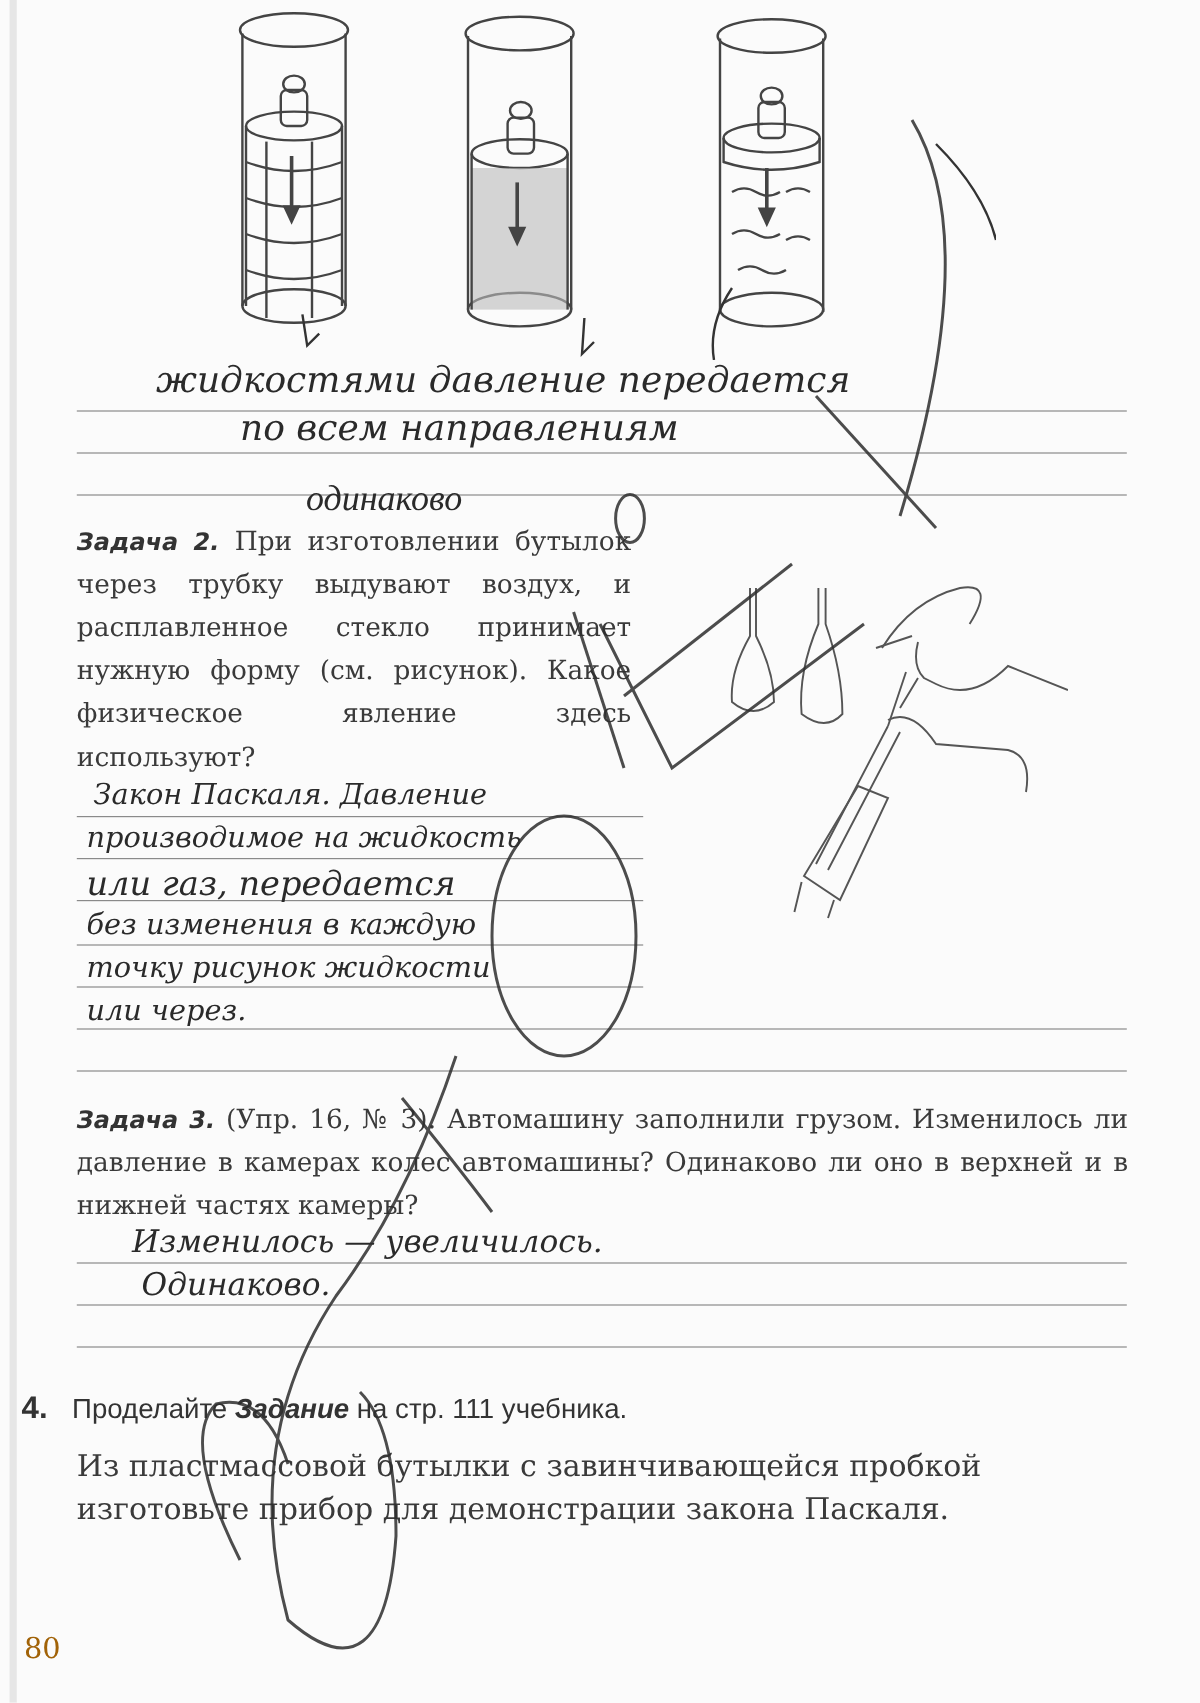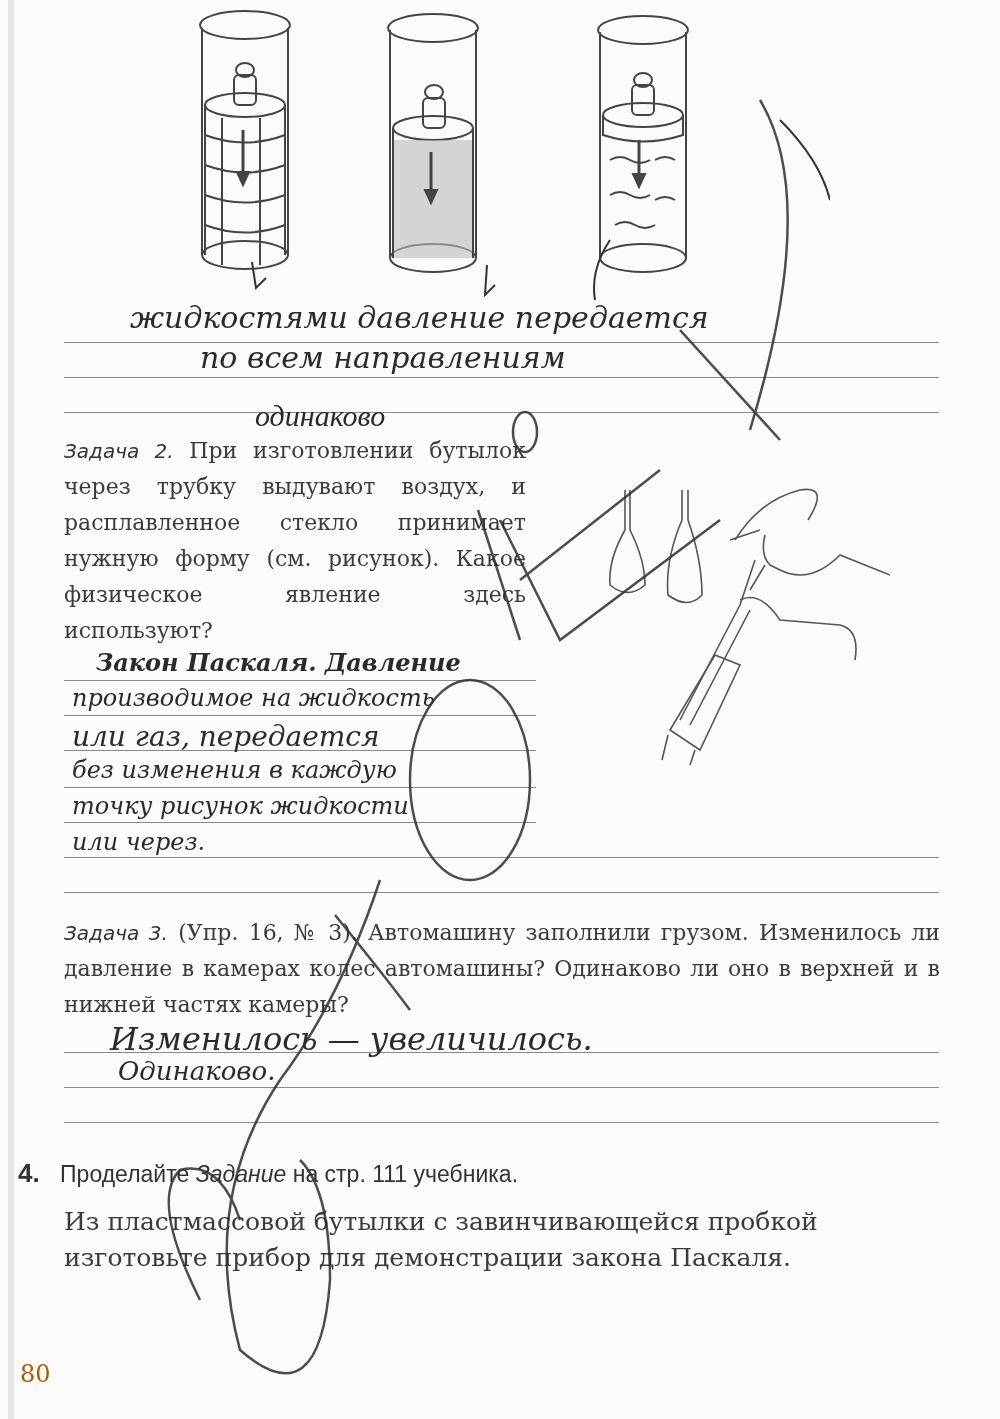--- a/index.html
+++ b/index.html
@@ -3,26 +3,26 @@
 <meta charset="utf-8">
 <style>
   html, body { margin:0; padding:0; }
   body { width:1000px; height:1419px; background:#fbfbfb; position:relative; overflow:hidden;
          font-family:"DejaVu Serif", serif; color:#333; }
   .edge { position:absolute; left:8px; top:0; width:6px; height:1419px; background:#e6e6e6; }
   .figs { position:absolute; left:190px; top:0; width:640px; height:300px; }
   .hw { font-family:"DejaVu Serif", serif; font-style:italic; color:#2a2a2a; position:absolute; white-space:nowrap; }
   .rule { position:absolute; height:1px; background:#8a8a8a; }
   .task { position:absolute; font-size:22px; line-height:36px; color:#3a3a3a; }
-  .task b { font-family:"DejaVu Sans", sans-serif; font-style:italic; font-weight:normal; font-size:20px; color:#333; }
+  .task b { font-family:"DejaVu Sans", sans-serif; font-style:italic; font-weight:bold; font-size:20px; color:#333; }
   .t2 { left:64px; top:433px; width:462px; text-align:justify; }
   .t3 { left:64px; top:915px; width:876px; text-align:justify; }
   .t4head { position:absolute; left:18px; top:1158px; font-family:"Liberation Sans", sans-serif; font-size:23px; color:#333; }
   .t4head .num { font-weight:bold; font-size:26px; margin-right:14px; }
-  .t4head i { font-weight:normal; }
+  .t4head i { font-weight:bold; }
   .t4body { position:absolute; left:64px; top:1204px; width:876px; font-size:25px; line-height:36px; color:#3a3a3a; }
   .pagenum { position:absolute; left:20px; top:1360px; font-size:24px; color:#a16207; }
   .strokes { position:absolute; left:0; top:0; pointer-events:none; }
 </style>
 </head>
 <body>
 
 <div class="edge"></div>
 
 <svg class="figs" viewBox="0 0 640 300" width="640" height="300">
@@ -120,37 +120,37 @@
 </svg>
 
 <div>
   <div class="rule" style="left:64px;top:680px;width:472px;"></div>
   <div class="rule" style="left:64px;top:715px;width:472px;"></div>
   <div class="rule" style="left:64px;top:750px;width:472px;"></div>
   <div class="rule" style="left:64px;top:787px;width:472px;"></div>
   <div class="rule" style="left:64px;top:822px;width:472px;"></div>
   <div class="rule" style="left:64px;top:857px;width:875px;"></div>
   <div class="rule" style="left:64px;top:892px;width:875px;"></div>
-  <div class="hw" style="left:96px;top:648px;font-size:24px;font-weight:bold;">Закон Паскаля. Давление</div>
+  <div class="hw" style="left:78px;top:648px;font-size:24px;">Закон Паскаля. Давление</div>
   <div class="hw" style="left:72px;top:684px;font-size:24px;">производимое на жидкость</div>
   <div class="hw" style="left:72px;top:720px;font-size:28px;">или газ, передается</div>
   <div class="hw" style="left:72px;top:756px;font-size:24px;">без изменения в каждую</div>
   <div class="hw" style="left:72px;top:792px;font-size:24px;">точку рисунок жидкости</div>
   <div class="hw" style="left:72px;top:828px;font-size:24px;">или через.</div>
 </div>
 
 <div class="task t3">
   <b>Задача 3.</b>
   <span>(Упр. 16, № 3). Автомашину заполнили грузом. Изменилось ли давление в камерах колес автомашины? Одинаково ли оно в верхней и в нижней частях камеры?</span>
 </div>
 <div>
   <div class="rule" style="left:64px;top:1052px;width:875px;"></div>
   <div class="rule" style="left:64px;top:1087px;width:875px;"></div>
   <div class="rule" style="left:64px;top:1122px;width:875px;"></div>
-  <div class="hw" style="left:110px;top:1020px;font-size:32px;font-style:italic;">Изменилось — увеличилось.</div>
+  <div class="hw" style="left:110px;top:1020px;font-size:26px;font-style:italic;">Изменилось — увеличилось.</div>
   <div class="hw" style="left:118px;top:1056px;font-size:26px;">Одинаково.</div>
 </div>
 
 <div class="t4head">
   <span class="num">4.</span>
   <span>Проделайте</span>
   <i>Задание</i>
   <span>на стр. 111 учебника.</span>
 </div>
 <div class="t4body">Из пластмассовой бутылки с завинчивающейся пробкой изготовьте прибор для демонстрации закона Паскаля.</div>

